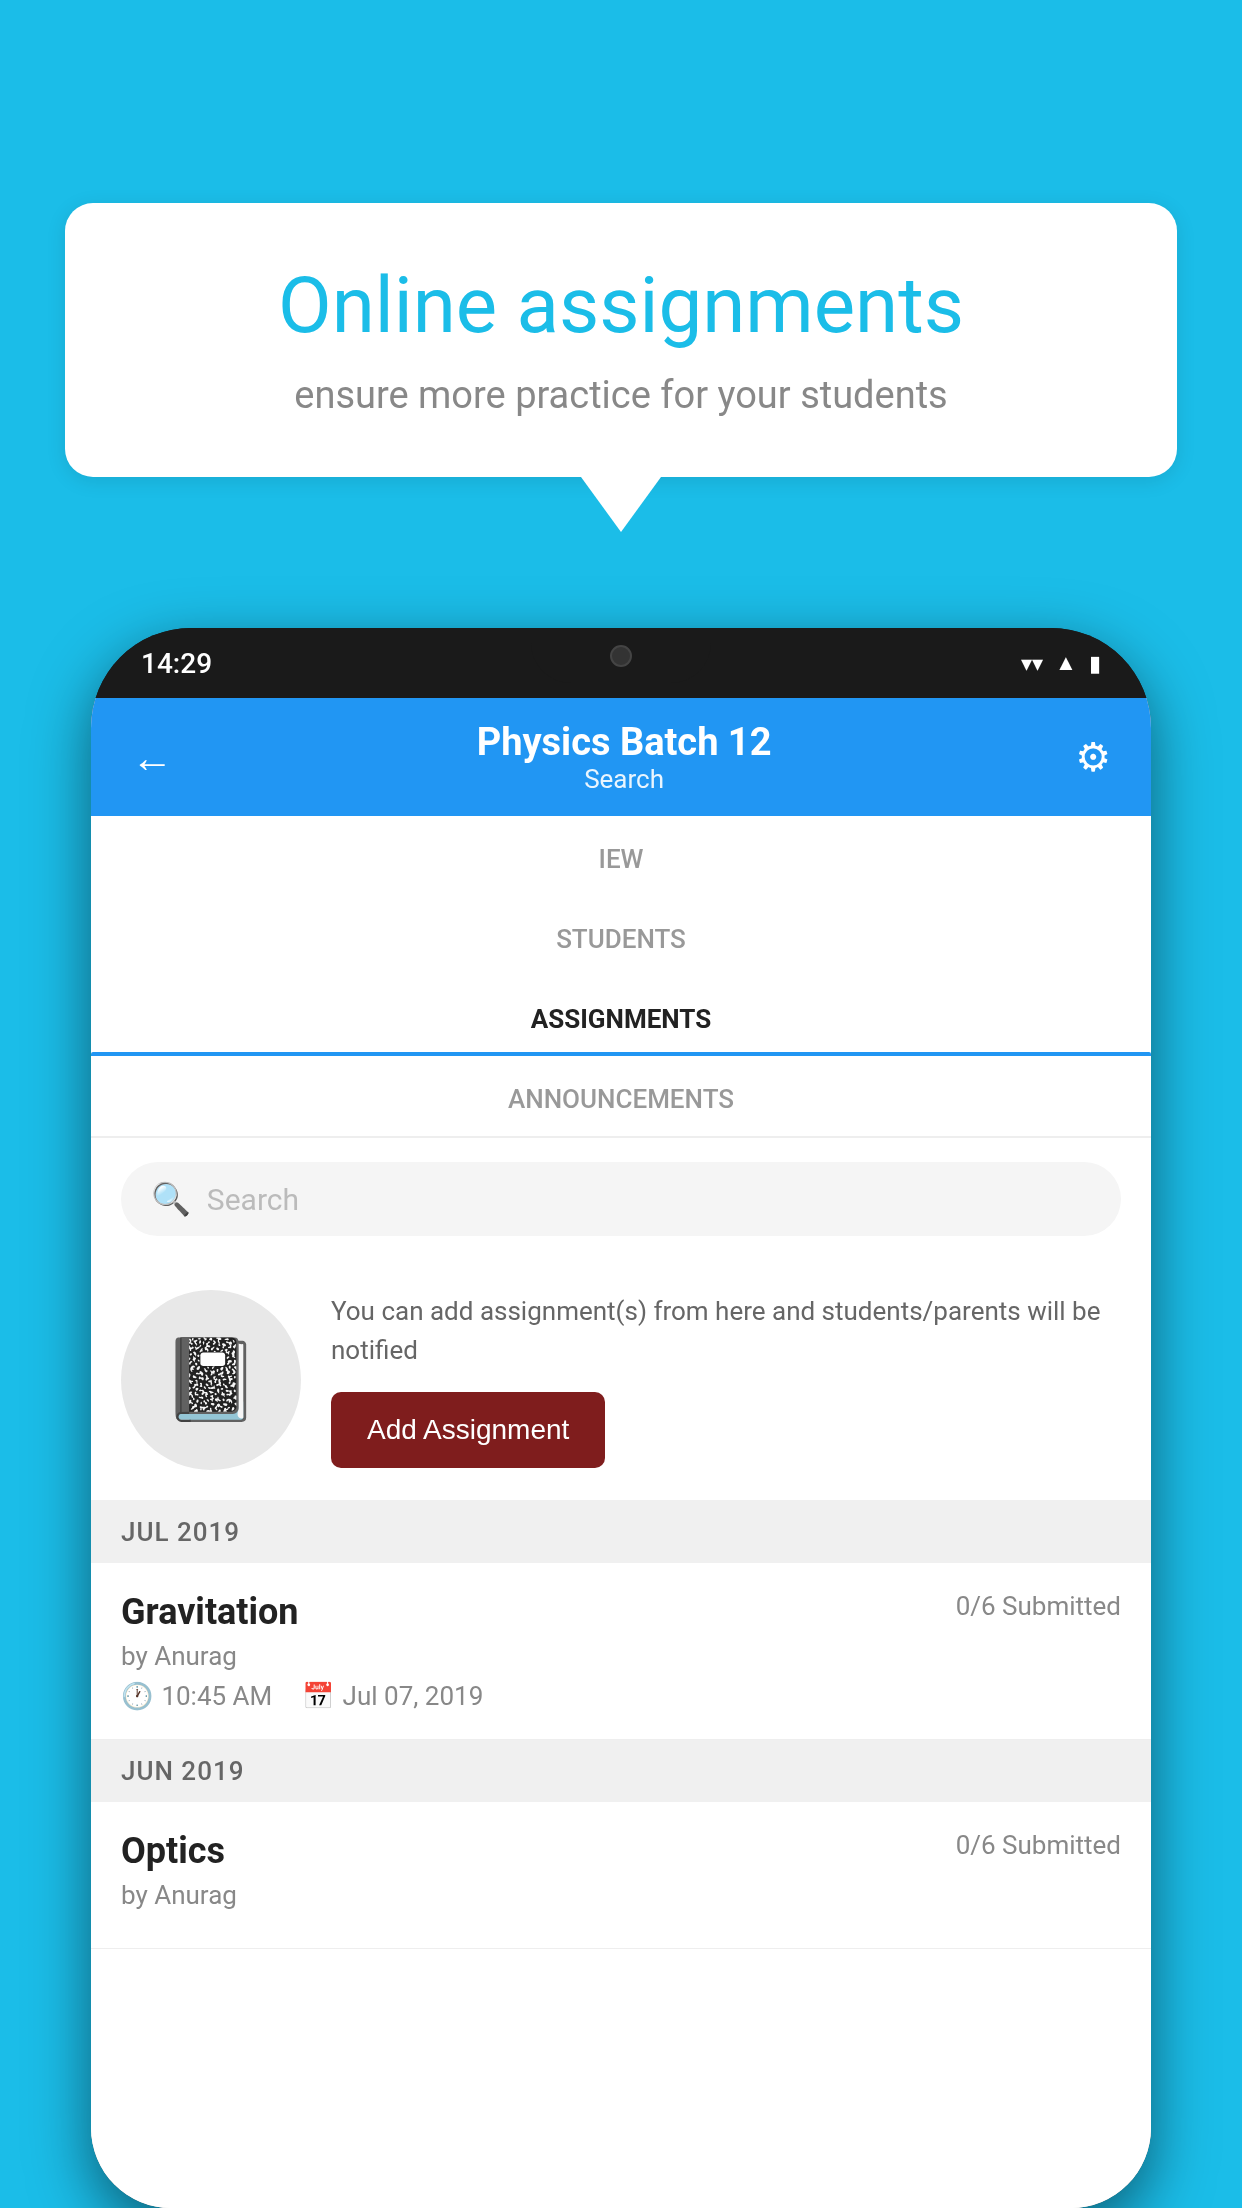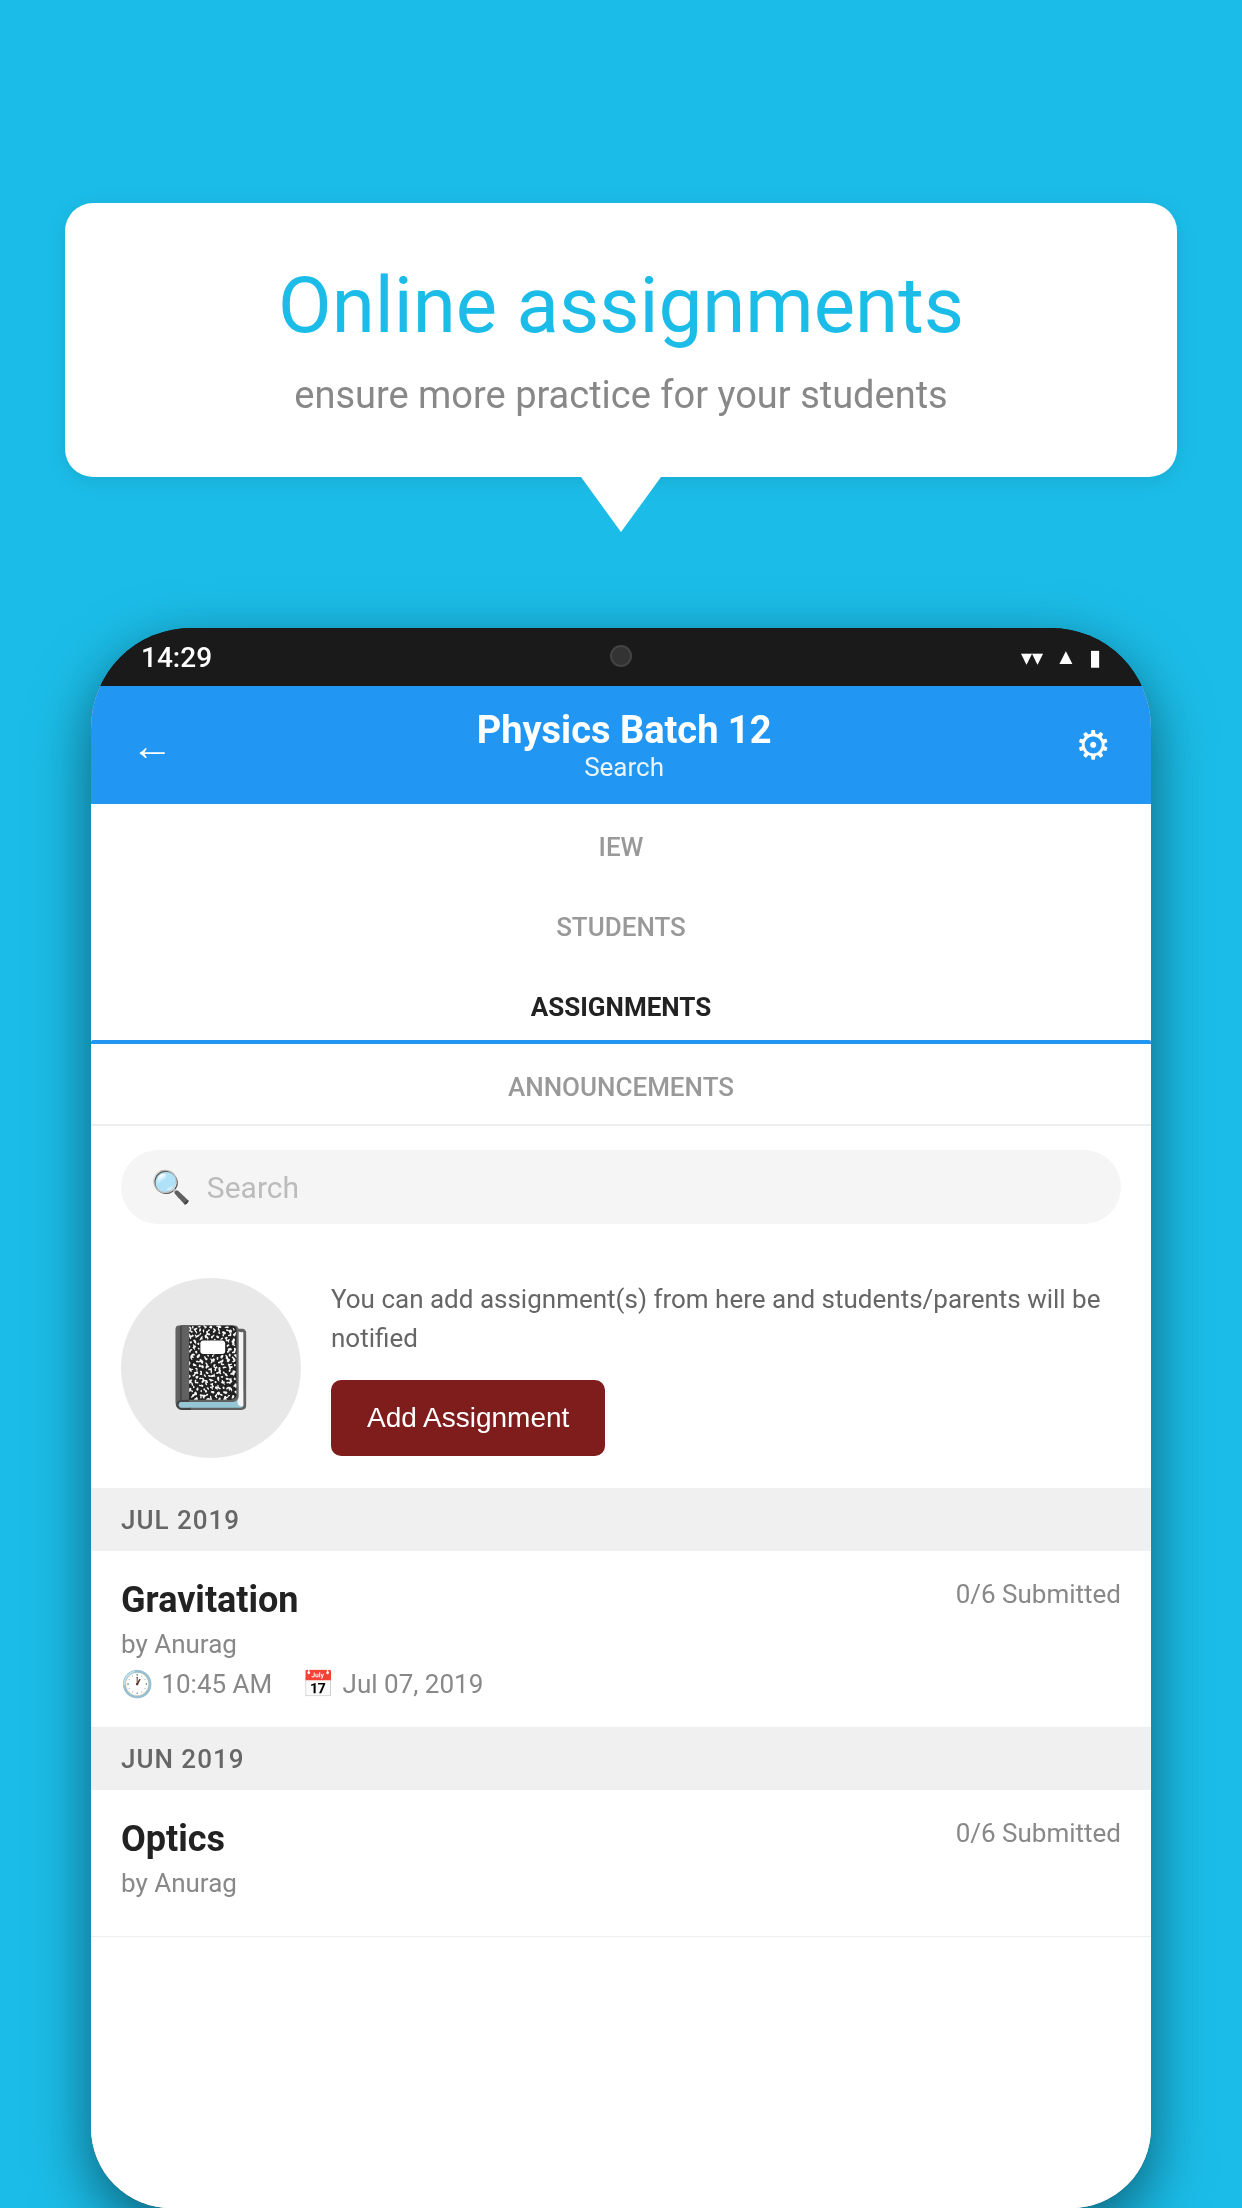--- a/index.html
+++ b/index.html
@@ -69,21 +69,21 @@
       border-radius: 100px 100px 80px 80px;
       overflow: hidden;
       box-shadow: 0 20px 60px rgba(0,0,0,0.5);
       display: flex;
       flex-direction: column;
     }
 
     
     .phone-top-bar {
       background: #1a1a1a;
-      height: 58px;
+      height: 70px;
       display: flex;
       align-items: center;
       justify-content: space-between;
       padding: 0 50px;
       position: relative;
       flex-shrink: 0;
     }
 
     .phone-time {
       color: white;

